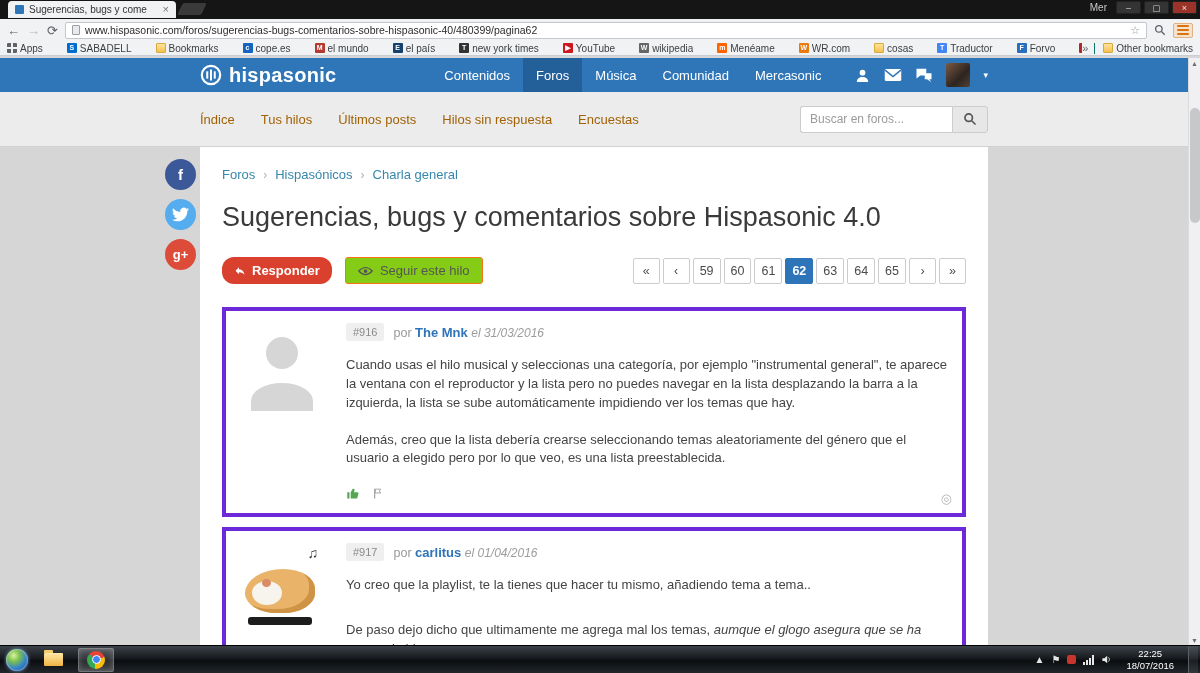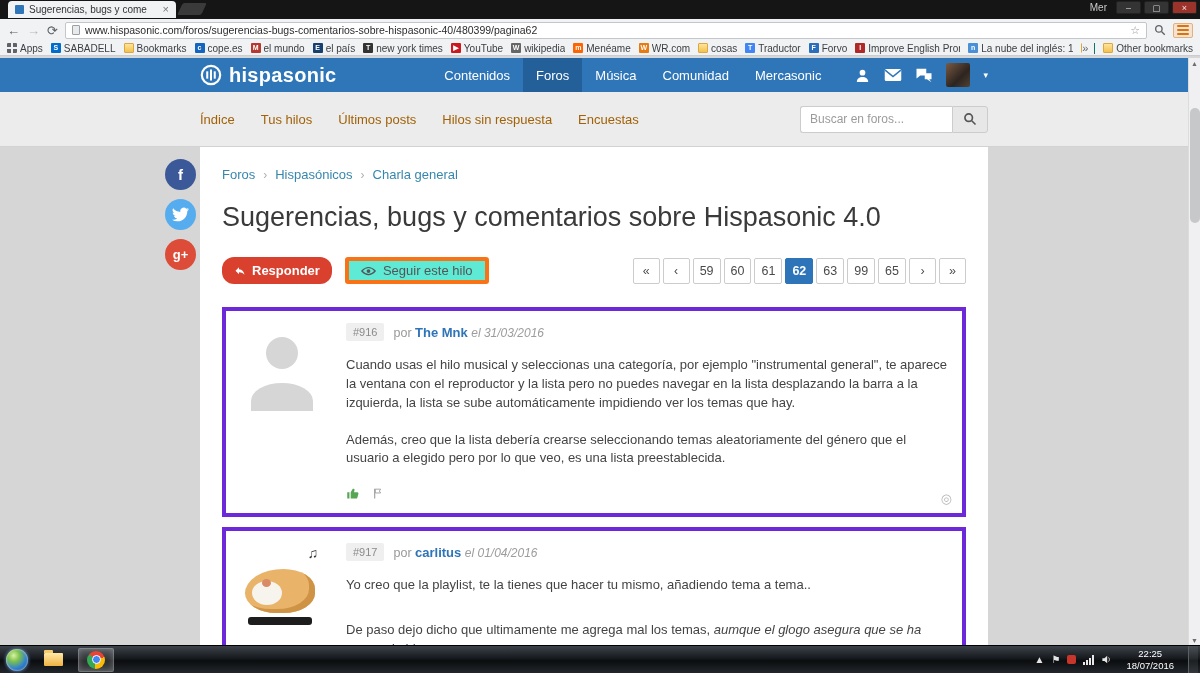--- a/index.html
+++ b/index.html
@@ -28,21 +28,21 @@
              display:flex; align-items:center; gap:5px; padding:0 6px; font-size:10.5px; color:#2b2b2b; }
   .page-ico { width:8px; height:10px; background:#e8eaec; border:1px solid #9aa0a5; border-radius:1px; flex:none; }
   .url { flex:1; overflow:hidden; white-space:nowrap; }
   .star { color:#9aa0a5; font-size:11px; }
   .menu-btn { width:20px; height:15px; display:flex; flex-direction:column; justify-content:center; gap:2px;
               padding:0 3px; border-radius:2px; background:#f7e2cf; border:1px solid #e3b07f; }
   .menu-btn i { display:block; height:2px; background:#d9730d; border-radius:1px; }
 
   .bookmarks { height:15px; background:#f1f2f4; border-bottom:1px solid #c9ccd0; display:flex;
                align-items:center; padding:0 7px; font-size:10px; color:#3c4043; }
-  .bm-items { display:flex; align-items:center; gap:8px; overflow:hidden; flex:1; white-space:nowrap; }
+  .bm-items { display:flex; align-items:center; gap:24px; overflow:hidden; flex:1; white-space:nowrap; }
   .bm-item { display:inline-flex; align-items:center; gap:3px; flex:none; }
   .bm-label { max-width:92px; overflow:hidden; }
   .bm-ic { width:10px; height:10px; border-radius:1px; flex:none; }
   .bm-ic.fav { color:#fff; font-size:7px; line-height:10px; text-align:center; font-weight:bold; }
   .bm-ic.folder { background:linear-gradient(#ffe49c,#f4c14f); border:1px solid #d8a93e; }
   .bm-ic.apps { background:
       linear-gradient(#5f6368,#5f6368) 0 0/4px 4px no-repeat,
       linear-gradient(#5f6368,#5f6368) 6px 0/4px 4px no-repeat,
       linear-gradient(#5f6368,#5f6368) 0 6px/4px 4px no-repeat,
       linear-gradient(#5f6368,#5f6368) 6px 6px/4px 4px no-repeat; }
@@ -87,21 +87,21 @@
 
   .card { width:788px; margin:0 auto; background:#fff; height:100%; padding:20px 22px; position:relative; overflow:hidden; }
   .breadcrumb { display:flex; gap:8px; align-items:center; font-size:13px; }
   .bc-link { color:#3787ad; }
   .bc-sep { color:#b0b0b0; font-size:12px; }
   .page-title { margin-top:20px; font-size:27px; font-weight:400; color:#3a3a3a; }
 
   .action-row { margin-top:24px; display:flex; align-items:center; }
   .btn-reply { background:#d9402e; color:#fff; border:none; border-radius:12px; height:27px; padding:0 12px;
                font-size:13px; font-weight:bold; display:flex; align-items:center; gap:6px; font-family:"Liberation Sans",sans-serif; }
-  .btn-follow { margin-left:13px; background:#5eead4; color:#555; border:4px solid #f97316; border-radius:3px; height:27px;
+  .btn-follow { margin-left:13px; background:#84cc16; color:#555; border:1px solid #f97316; border-radius:3px; height:27px;
                 padding:0 12px; font-size:13px; display:flex; align-items:center; gap:7px; font-family:"Liberation Sans",sans-serif; }
   .pagination { margin-left:auto; display:flex; gap:3px; }
   .page-btn { min-width:27px; height:26px; border:1px solid #ccc; background:#fff; color:#4a4a4a; border-radius:2px;
               display:flex; align-items:center; justify-content:center; font-size:12.5px; padding:0 6px; }
   .page-btn.active { background:#2d74b9; border-color:#2d74b9; color:#fff; font-weight:bold; }
 
   .post { border:4px solid #6d28d9; margin-top:23px; padding:12px; display:flex; gap:20px; position:relative; background:#fff; }
   .post + .post { margin-top:10px; }
   .avatar { width:88px; height:88px; flex:none; position:relative; overflow:hidden; background:#fff; }
   .silhouette::before { content:""; position:absolute; left:50%; top:16%; width:32px; height:32px; margin-left:-16px;
@@ -377,21 +377,21 @@
               <span>Seguir este hilo</span>
             </button>
             <div class="pagination">
                 <div class="page-btn">«</div>
                 <div class="page-btn">‹</div>
                 <div class="page-btn">59</div>
                 <div class="page-btn">60</div>
                 <div class="page-btn">61</div>
                 <div class="page-btn active">62</div>
                 <div class="page-btn">63</div>
-                <div class="page-btn">99</div>
+                <div class="page-btn">64</div>
                 <div class="page-btn">65</div>
                 <div class="page-btn">›</div>
                 <div class="page-btn">»</div>
               </div>
           </div>
 
           <article class="post">
             <div class="avatar silhouette"></div>
             <div class="post-main">
               <div class="post-head">

